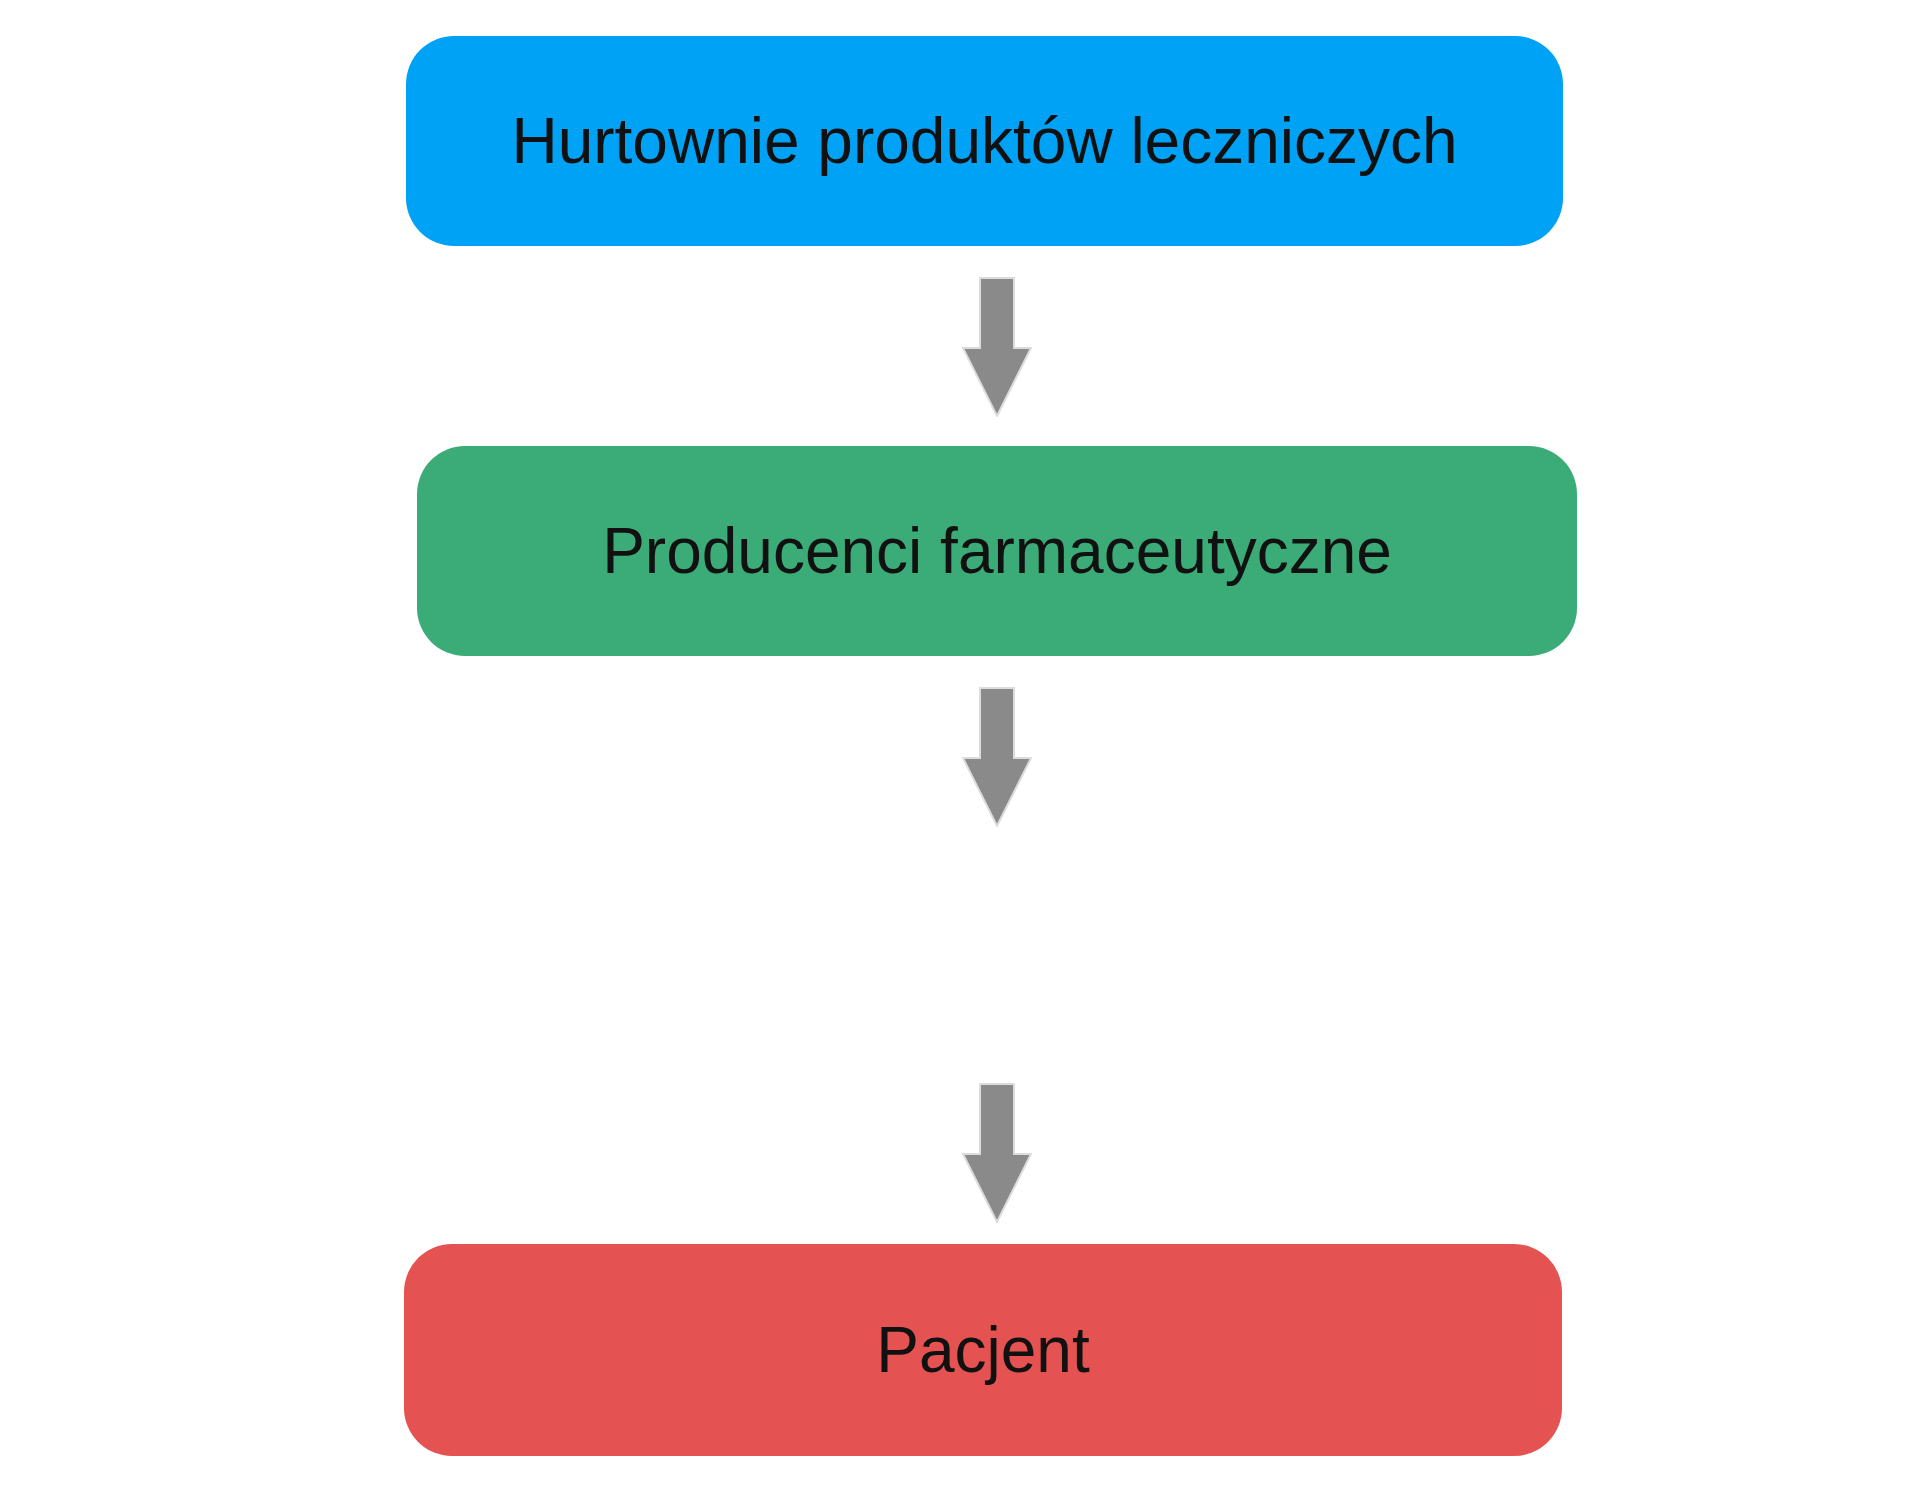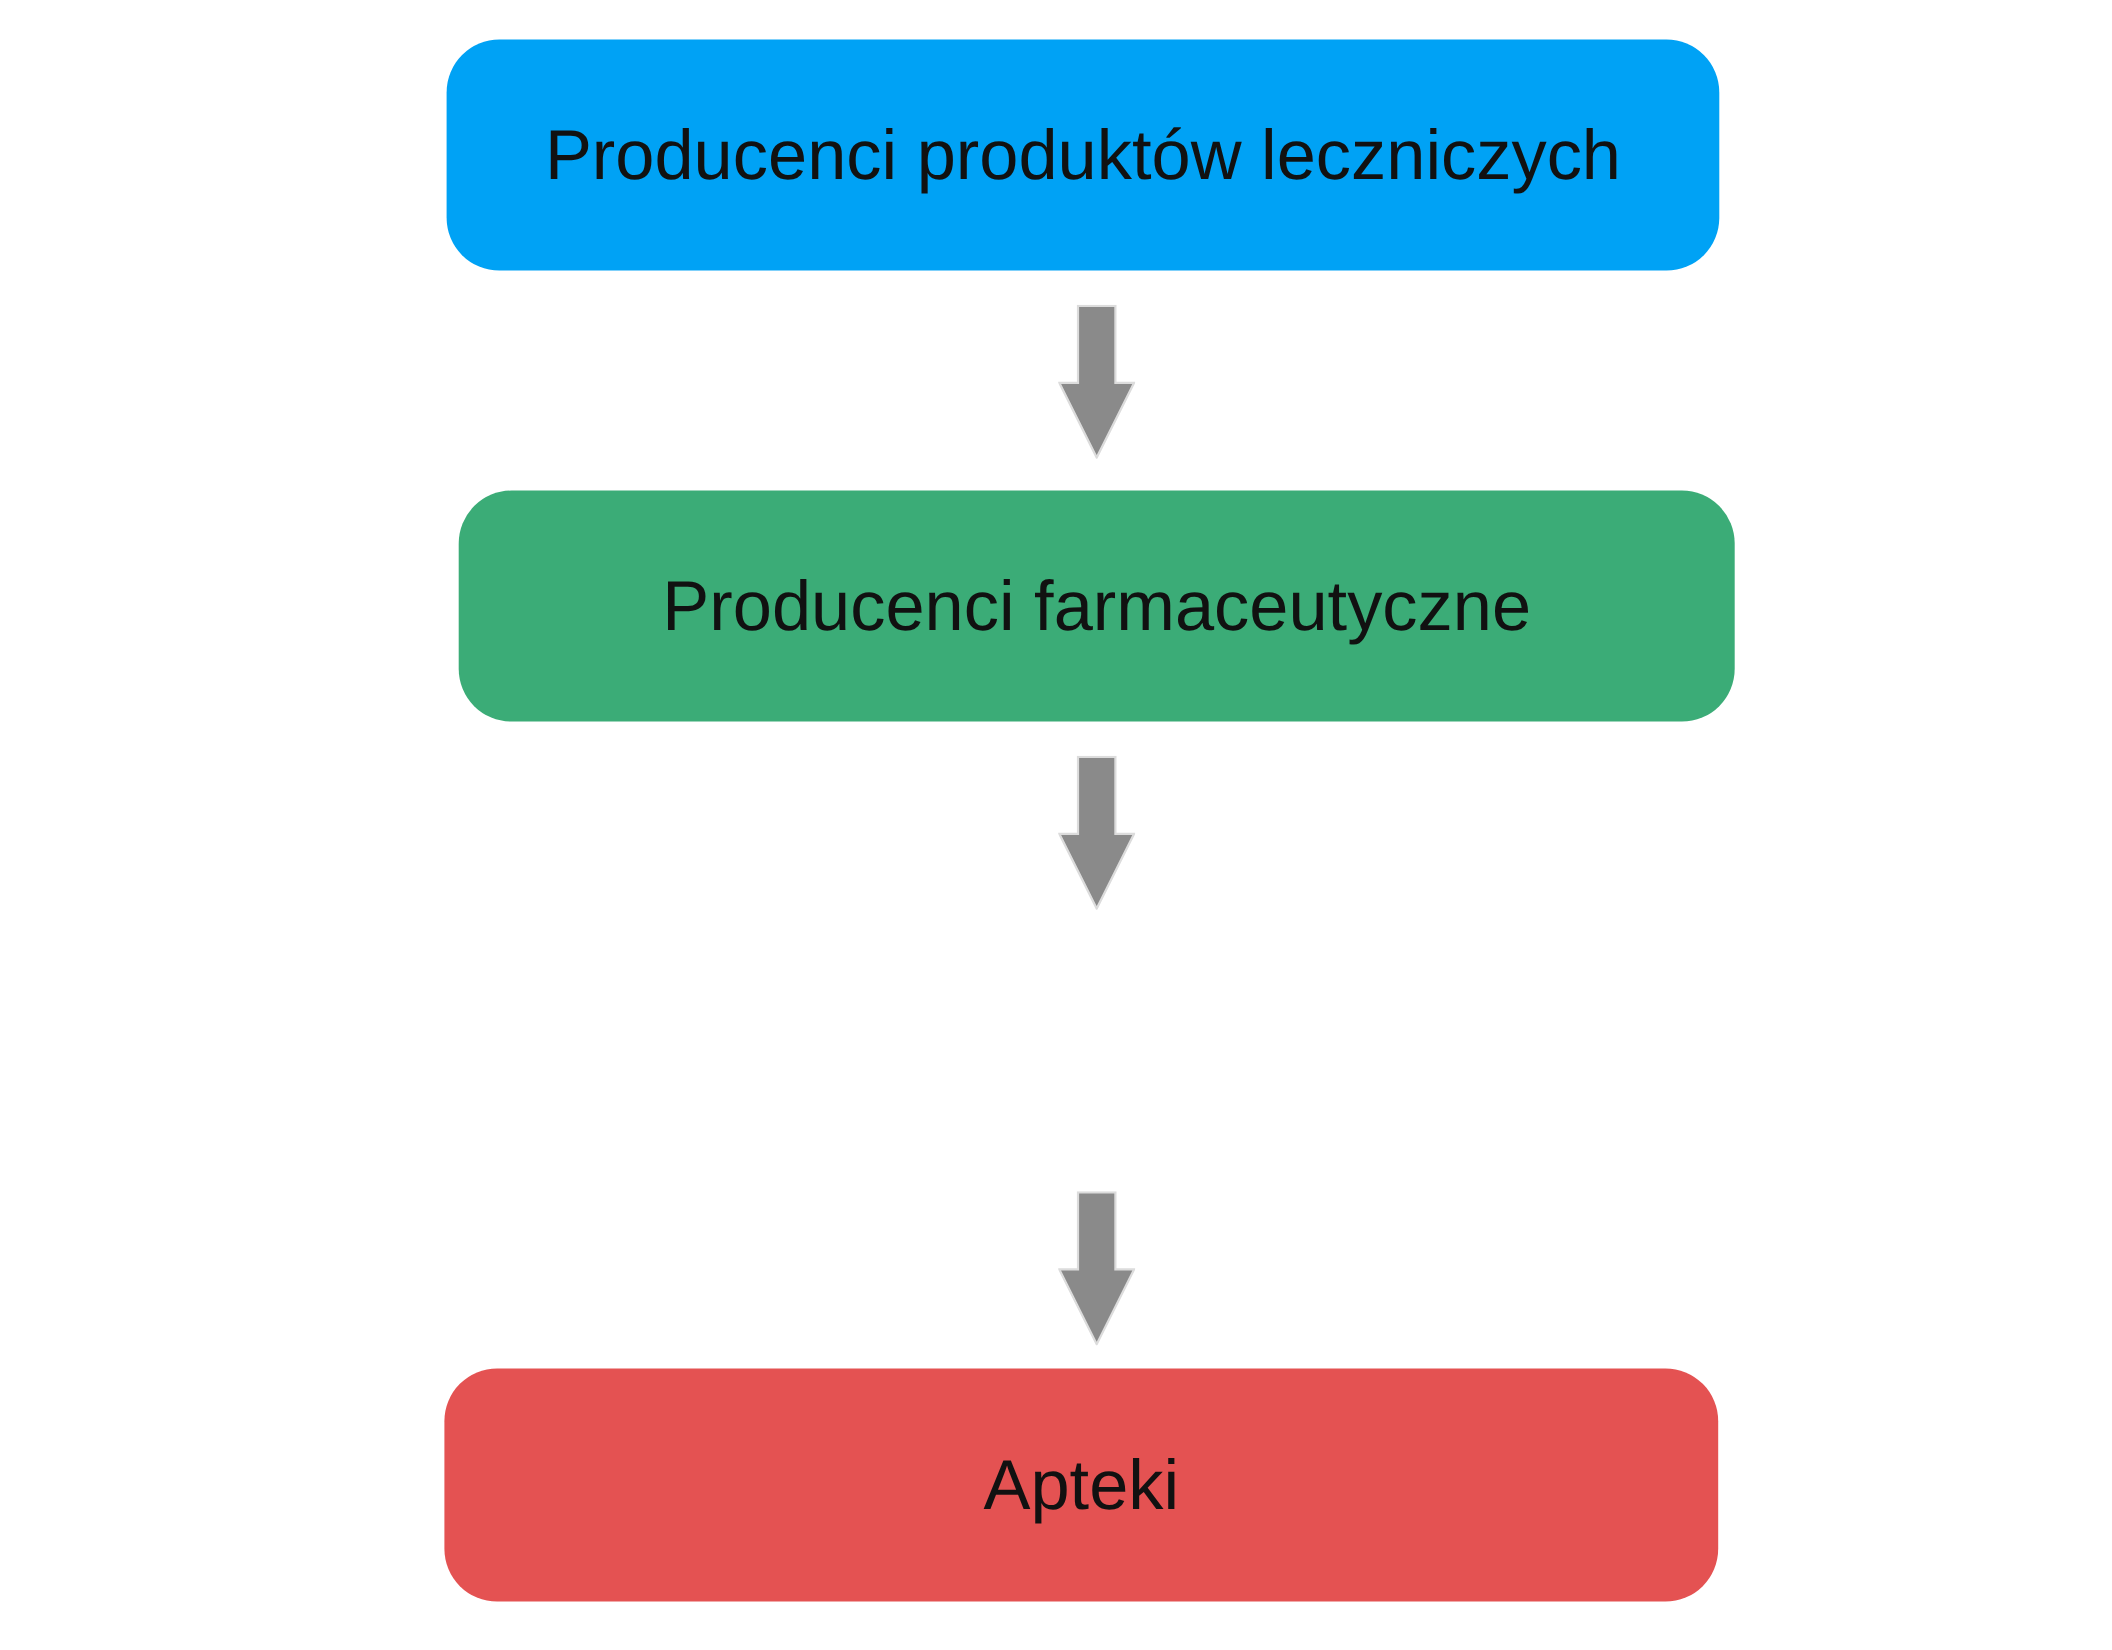--- a/index.html
+++ b/index.html
@@ -41,37 +41,37 @@
   .arrow-1 { top: 277px; }
   .arrow-2 { top: 687px; }
   .arrow-3 { top: 1083px; }
 </style>
 </head>
 <body style="background-color: rgb(255, 255, 255);">
 
 <div class="canvas">
 
   <div class="node node-1" style="background-color: rgb(0, 162, 245);">
-    <span class="node-label" style="color: rgb(17, 17, 17);">Producenci produktów leczniczych</span>
+    <span class="node-label" style="color: rgb(17, 17, 17);">Hurtownie produktów leczniczych</span>
   </div>
 
   <svg class="arrow arrow-1" viewBox="0 0 70 140">
     <polygon points="18,1 52,1 52,71 69,71 35,139 1,71 18,71" stroke-width="2" stroke-linejoin="miter" fill="#8a8a8a" stroke="#dcdcdc"></polygon>
   </svg>
 
   <div class="node node-2" style="background-color: rgb(59, 172, 119);">
     <span class="node-label" style="color: rgb(17, 17, 17);">Producenci farmaceutyczne</span>
   </div>
 
   <svg class="arrow arrow-2" viewBox="0 0 70 140">
     <polygon points="18,1 52,1 52,71 69,71 35,139 1,71 18,71" stroke-width="2" stroke-linejoin="miter" fill="#8a8a8a" stroke="#dcdcdc"></polygon>
   </svg>
 
 
   <svg class="arrow arrow-3" viewBox="0 0 70 140">
     <polygon points="18,1 52,1 52,71 69,71 35,139 1,71 18,71" stroke-width="2" stroke-linejoin="miter" fill="#8a8a8a" stroke="#dcdcdc"></polygon>
   </svg>
 
   <div class="node node-4" style="background-color: rgb(228, 82, 82);">
-    <span class="node-label" style="color: rgb(17, 17, 17);">Apteki</span>
+    <span class="node-label" style="color: rgb(17, 17, 17);">Pacjent</span>
   </div>
 
 </div>
 
 </body></html>

